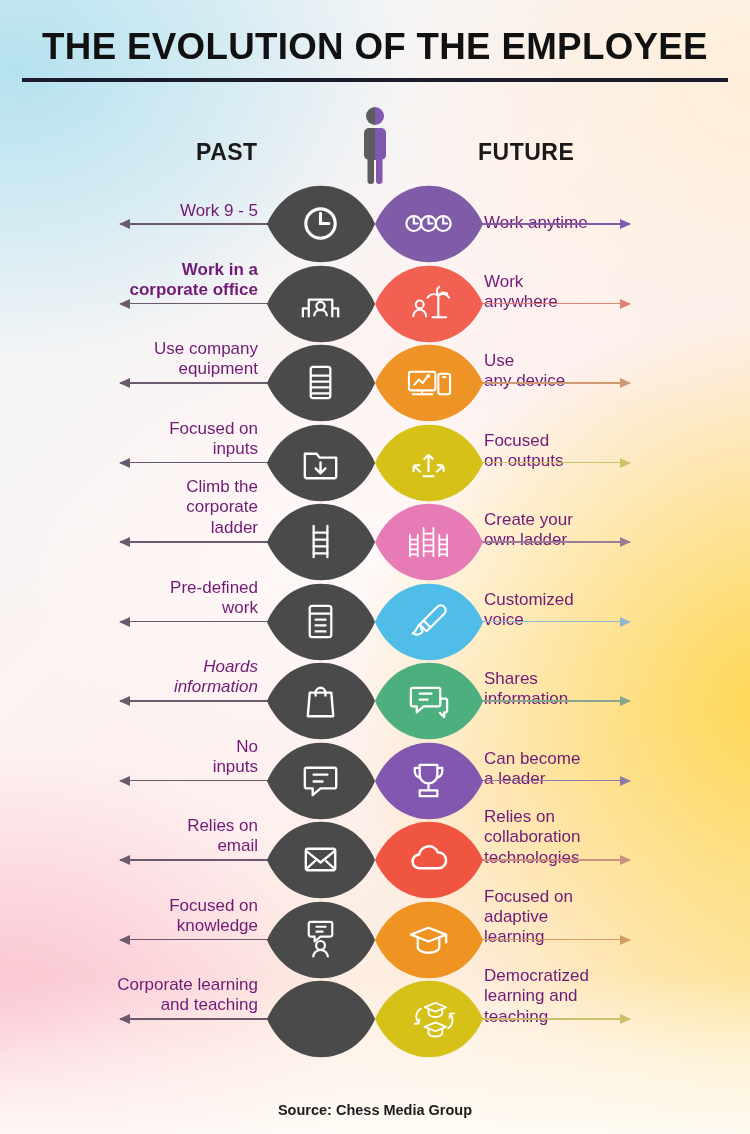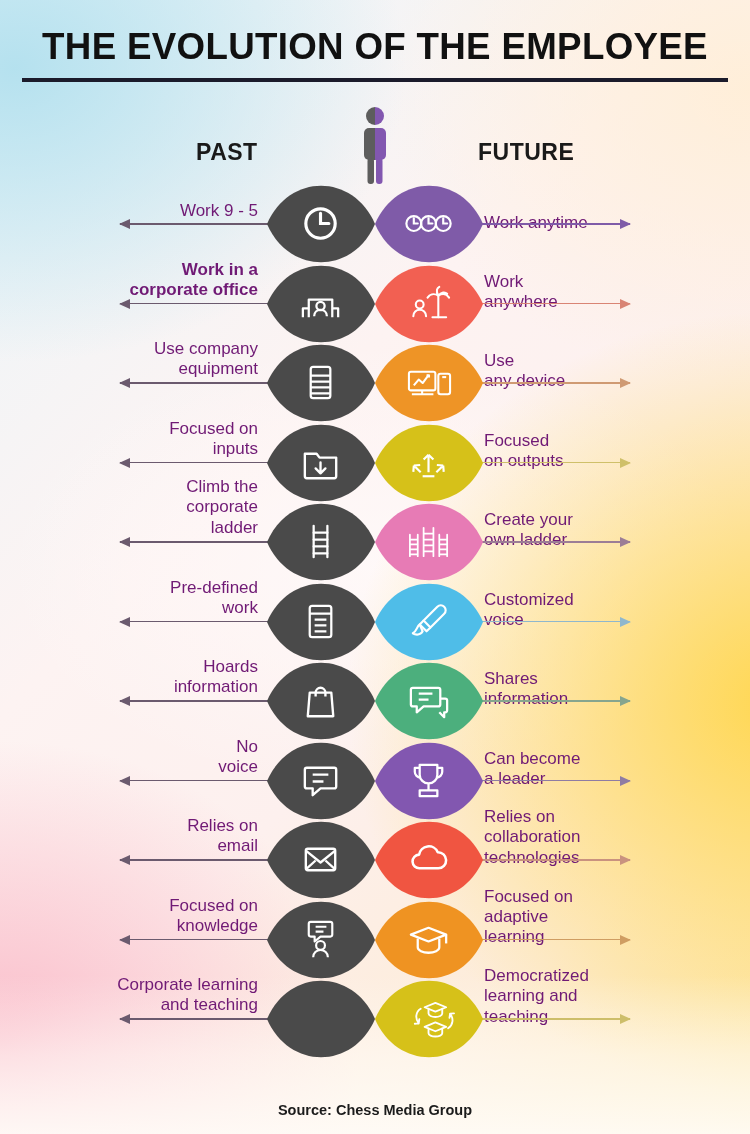--- a/index.html
+++ b/index.html
@@ -335,21 +335,21 @@
             <g fill="none" stroke="#fff" stroke-width="2.2" stroke-linejoin="round">
       <path d="M40 9c-2-2-5-2-7 0L19 23l7 7 14-14c2-2 2-5 0-7z"></path>
       <path d="M19 23l-4 4 7 7 4-4"></path>
       <path d="M15 27c-3 2-3 7-7 9 3 2 8 2 10-2z"></path>
             </g>
           </g>
     </svg>
       </div>
     </div>
     <div class="row" style="top: 701px;">
-      <div class="lbl left" style="top: -44px;">Hoards
+      <div class="lbl left" style="top: -44px; font-style: italic;">Hoards
 information</div>
       <div class="lbl right" style="top: -44px;">Shares
 information</div>
       <div class="arrow left">
         <div class="line" style="background:#6b5a6e"></div>
         <div class="head"></div>
       </div>
       <div class="arrow right">
         <div class="line" style="background:#86a58e"></div>
      <div class="head" style="border-left:11px solid #86a58e"></div>
@@ -373,21 +373,21 @@
       <path d="M8 11h26a2 2 0 0 1 2 2v15a2 2 0 0 1-2 2H19l-7 6v-6H8a2 2 0 0 1-2-2V13a2 2 0 0 1 2-2z"></path>
       <path d="M14 17h14M14 23h10"></path>
       <path d="M36 22h5a2 2 0 0 1 2 2v10a2 2 0 0 1-2 2h-1v5l-5-5"></path>
             </g>
           </g>
     </svg>
       </div>
     </div>
     <div class="row" style="top: 780.5px;">
       <div class="lbl left" style="top: -44px;">No
-voice</div>
+inputs</div>
       <div class="lbl right" style="top: -44px;">Can become
 a leader</div>
       <div class="arrow left">
         <div class="line" style="background:#6b5a6e"></div>
         <div class="head"></div>
       </div>
       <div class="arrow right">
         <div class="line" style="background:#8f7ca3"></div>
      <div class="head" style="border-left:11px solid #8f7ca3"></div>
       </div>

